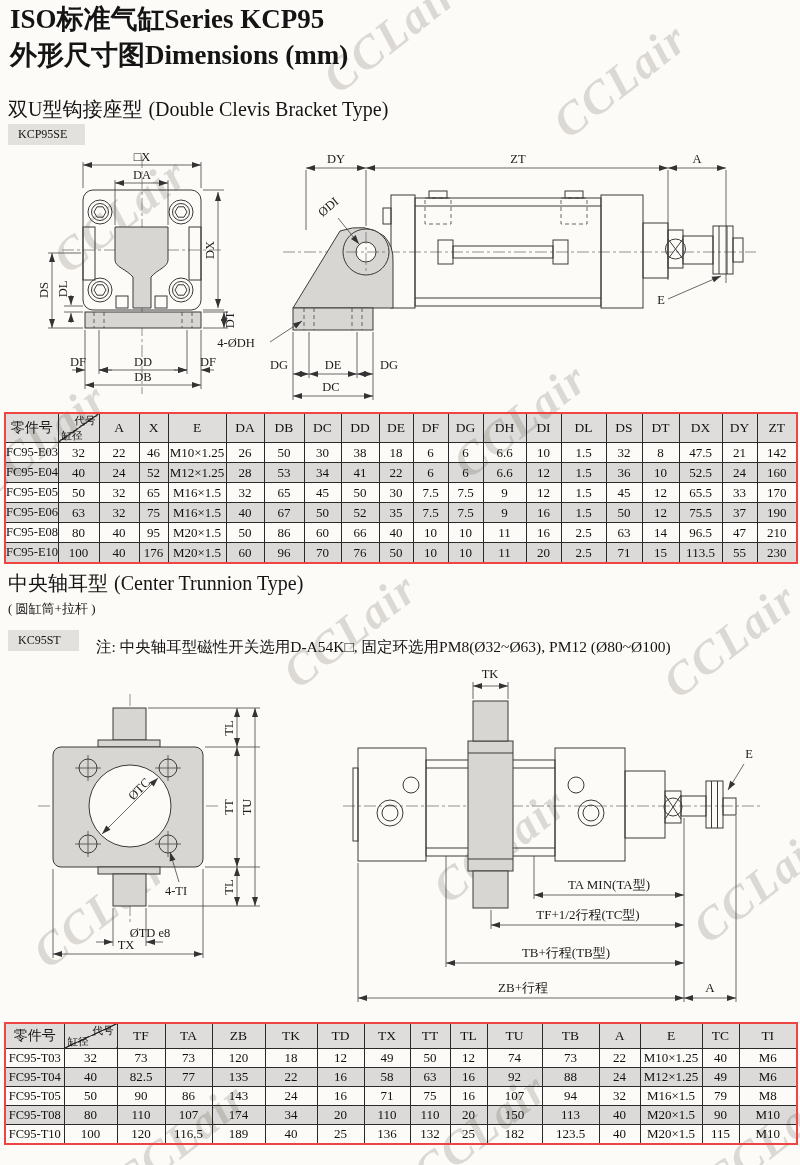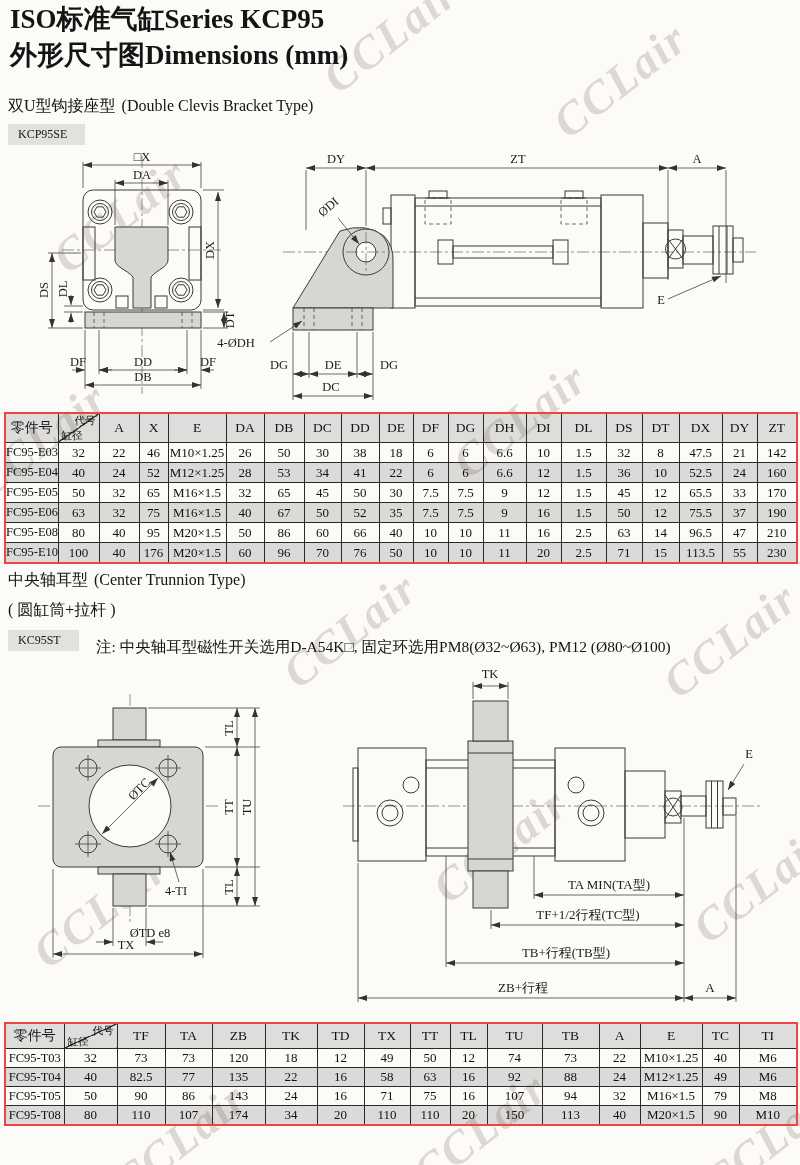--- a/index.html
+++ b/index.html
@@ -1,23 +1,23 @@
 <!DOCTYPE html>
 <html><head>
 <meta charset="utf-8">
 <style>
   html,body{margin:0;padding:0;}
   body{width:800px;height:1165px;background:#fcfbf8;font-family:"Liberation Serif",serif;color:#141414;}
   #page{position:relative;width:800px;height:1165px;overflow:hidden;}
   .wm{position:absolute;z-index:0;font:bold italic 46px "Liberation Serif",serif;color:#dcd9d4;transform:translate(-50%,-50%) rotate(-38deg);letter-spacing:2px;white-space:nowrap;}
   .abs{position:absolute;z-index:1;}
   .title{left:10px;top:2px;font-size:27px;font-weight:bold;line-height:1.32;}
-  .sechead{font-size:16px;}
+  .sechead{font-size:20px;}
   .sechead .en{margin-left:6px;}
-  .subhead{font-size:16px;}
+  .subhead{font-size:13px;}
   .badge{background:#e3e1de;padding:3px 18px 3px 10px;font-size:12px;display:inline-block;}
   .note{font-size:15.5px;white-space:nowrap;}
   svg.draw{position:absolute;z-index:1;overflow:visible;}
   .ln{stroke:#3a3a3a;stroke-width:1;fill:none;}
   .fg{stroke:#3a3a3a;stroke-width:1;fill:#d7d6d3;}
   .fw{stroke:#3a3a3a;stroke-width:1;fill:#fcfbf8;}
   .dl{stroke:#444;stroke-width:0.8;fill:none;}
   .cl{stroke:#666;stroke-width:0.7;fill:none;stroke-dasharray:12 3 3 3;}
   .dsh{stroke:#444;stroke-width:0.8;fill:none;stroke-dasharray:4 3;}
   .dim{font:12.5px "Liberation Serif",serif;fill:#1a1a1a;text-anchor:middle;}
@@ -616,17 +616,35 @@
             <td>110</td>
             <td>110</td>
             <td>20</td>
             <td>150</td>
             <td>113</td>
             <td>40</td>
             <td>M20×1.5</td>
             <td>90</td>
             <td>M10</td>
           </tr>
+          <tr>
+            <td class="pc">FC95-T10</td>
+            <td>100</td>
+            <td>120</td>
+            <td>116.5</td>
+            <td>189</td>
+            <td>40</td>
+            <td>25</td>
+            <td>136</td>
+            <td>132</td>
+            <td>25</td>
+            <td>182</td>
+            <td>123.5</td>
+            <td>40</td>
+            <td>M20×1.5</td>
+            <td>115</td>
+            <td>M10</td>
+          </tr>
         </tbody>
       </table>
   </div>
 
 </div>
 
 </body></html>

